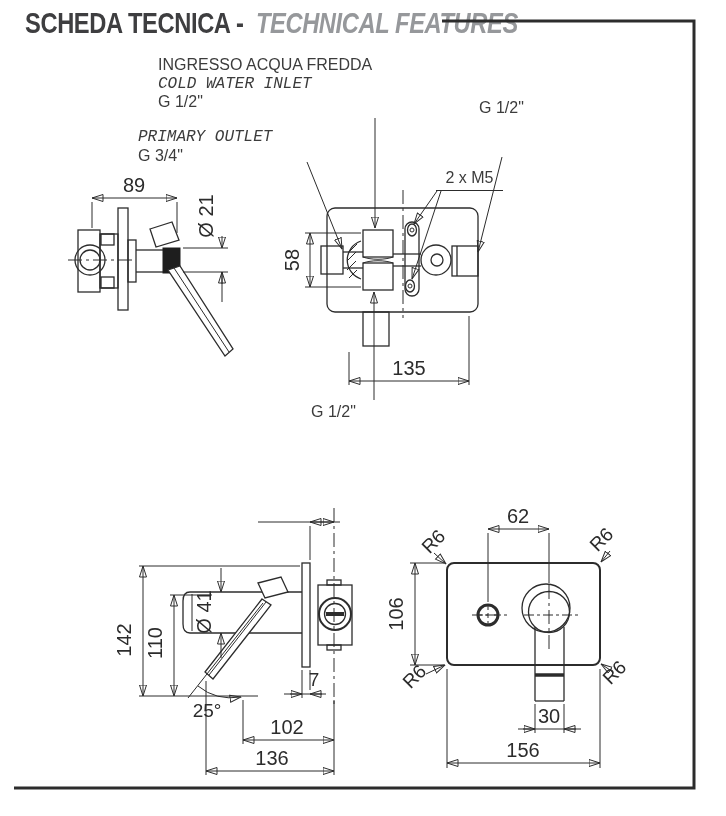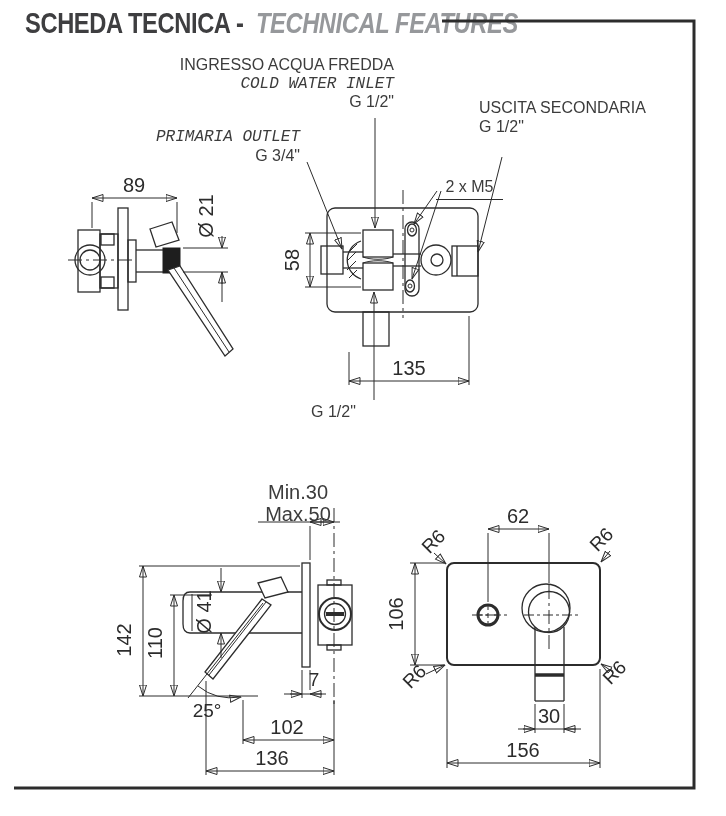--- a/index.html
+++ b/index.html
@@ -4,23 +4,23 @@
 <style>
   html,body{margin:0;padding:0;background:#fff;}
   .sheet{position:relative;width:726px;height:816px;background:#fff;overflow:hidden;
          font-family:"Liberation Sans",sans-serif;color:#2c2c2c;}
   .title{position:absolute;left:25px;top:6px;font-weight:bold;font-size:30px;
          transform:scaleX(.79);transform-origin:left top;white-space:nowrap;letter-spacing:-.5px;}
   .t-main{color:#3e3e40;}
   .t-sub{color:#96989b;font-style:italic;margin-left:8px;}
   .callout{position:absolute;font-size:16px;line-height:18.5px;color:#3c3c3c;}
   .callout .en{font-style:italic;font-family:Liberation Mono, monospace;}
-  .right{text-align:right;}
+  .right{}
   .center{text-align:center;}
-  .m5{border-bottom:1.5px solid #2c2c2c;padding-bottom:2px;margin-top:9px;}
+  .m5{border-bottom:1.5px solid #2c2c2c;padding-bottom:2px;}
   .minmax{font-size:20px;line-height:22px;}
   svg{position:absolute;left:0;top:0;}
   svg line,svg path,svg rect,svg circle,svg ellipse,svg polygon{stroke:#2c2c2c;fill:none;}
   .dim{font-size:20px;fill:#2c2c2c;stroke:none;}
   .dim-s{font-size:19px;fill:#2c2c2c;stroke:none;}
   .thin{stroke-width:1;}
   .obj{stroke-width:1.3;}
   .thick{stroke-width:2;}
   .cl{stroke-dasharray:14 4 3 4;stroke-width:1;}
   .whitefill{fill:#fff;}
@@ -36,41 +36,36 @@
     <span class="t-sub">TECHNICAL FEATURES</span>
   </div>
 
   <div class="callout right" style="left:158px;top:56px;width:236px">
     <div>INGRESSO ACQUA FREDDA</div>
     <div class="en">COLD WATER INLET</div>
     <div>G 1/2"</div>
   </div>
 
   <div class="callout" style="left:479px;top:99px;width:180px">
-    <div>USCITA SECONDARIA</div>
     <div>G 1/2"</div>
   </div>
 
   <div class="callout right" style="left:138px;top:128px;width:162px">
-    <div class="en">PRIMARIA OUTLET</div>
+    <div class="en">PRIMARY OUTLET</div>
     <div>G 3/4"</div>
   </div>
 
   <div class="callout" style="left:311px;top:403px;width:220px">
     <div>G 1/2"</div>
   </div>
 
   <div class="callout center m5" style="left:436px;top:169px;width:67px">
     <div>2 x M5</div>
   </div>
 
-  <div class="callout center minmax" style="left:252px;top:481px;width:92px">
-    <div>Min.30</div>
-    <div>Max.50</div>
-  </div>
 
   <svg width="726" height="816" viewBox="0 0 726 816">
     <defs>
       <marker id="ar" markerUnits="userSpaceOnUse" markerWidth="12" markerHeight="9" viewBox="0 0 12 9" refX="11.5" refY="4.5" orient="auto-start-reverse">
         <path d="M0.5,1 L11.5,4.5 L0.5,8 Z" fill="#2c2c2c" stroke="none"></path>
       </marker>
     </defs>
 
     <path d="M442,21 H694 V788 H14" stroke="#c9cacc" stroke-width="3"></path>
 

